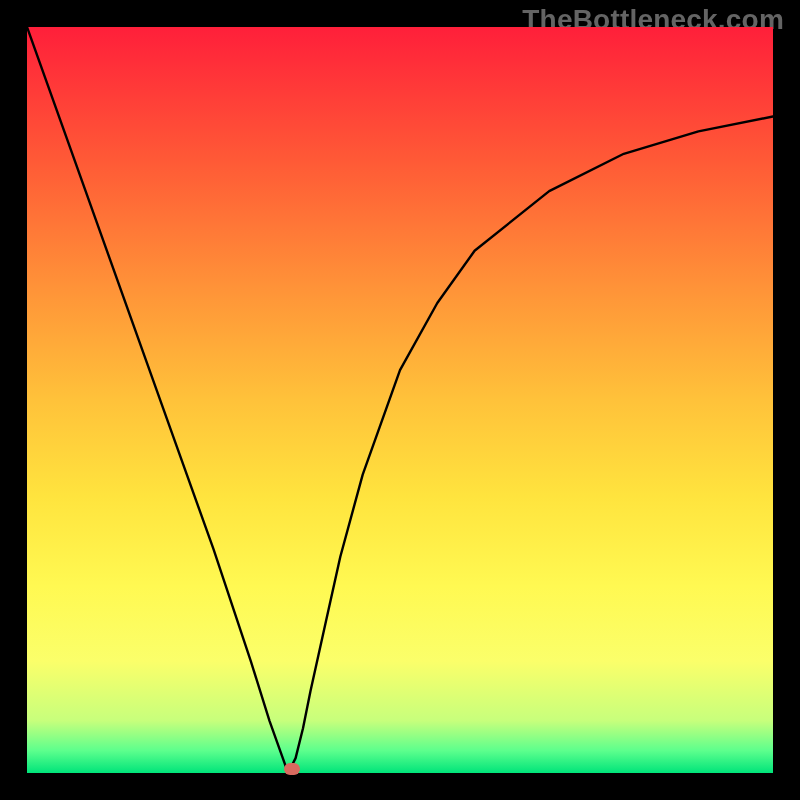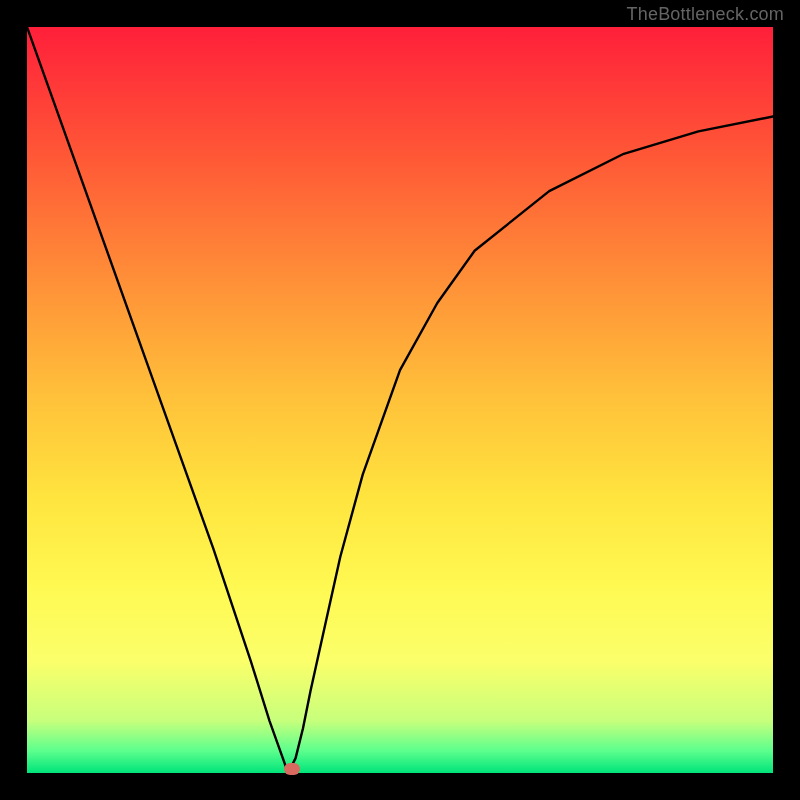--- a/index.html
+++ b/index.html
@@ -14,22 +14,22 @@
     width: 800px;
     height: 800px;
     background: #000;
     position: relative;
   }
   .watermark {
     position: absolute;
     top: 4px;
     right: 16px;
     color: #646464;
-    font-size: 18px;
-    font-weight: 400;
+    font-size: 28px;
+    font-weight: 700;
     letter-spacing: 0.2px;
   }
   .plot {
     position: absolute;
     left: 27px;
     top: 27px;
     width: 746px;
     height: 746px;
     background: linear-gradient(to bottom,
       #ff1f3a 0%,

